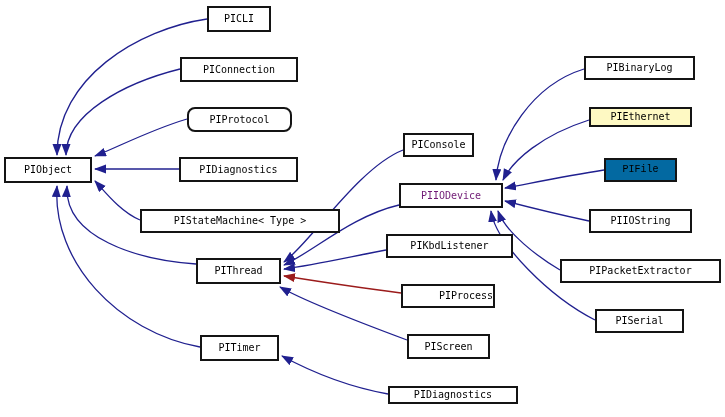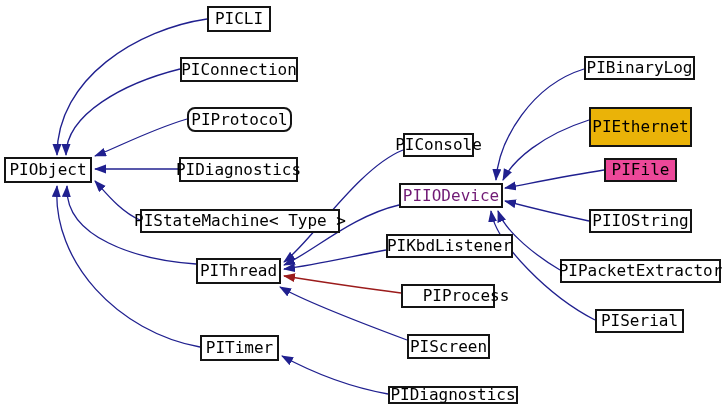--- a/index.html
+++ b/index.html
@@ -23,21 +23,21 @@
     height: 417px;
   }
   .class-node {
     position: absolute;
     box-sizing: border-box;
     background: #ffffff;
     border: 2px solid #141414;
     display: flex;
     align-items: center;
     justify-content: center;
-    font-size: 16px;
+    font-size: 10px;
     color: #000000;
     white-space: nowrap;
     cursor: pointer;
     line-height: 1;
   }
 </style>
 </head>
 <body>
 
 <div class="stage">
@@ -111,24 +111,24 @@
       </div>
       <div class="class-node" style="left: 407px; top: 334px; width: 83px; height: 25px; border-color: rgb(20, 20, 20); background: rgb(255, 255, 255); color: rgb(0, 0, 0);">
         <span>PIScreen</span>
       </div>
       <div class="class-node" style="left: 388px; top: 386px; width: 130px; height: 18px; border-color: rgb(20, 20, 20); background: rgb(255, 255, 255); color: #000000;">
         <span>PIDiagnostics</span>
       </div>
       <div class="class-node" style="left: 584px; top: 56px; width: 111px; height: 24px; border-color: rgb(20, 20, 20); background: rgb(255, 255, 255); color: rgb(0, 0, 0);">
         <span>PIBinaryLog</span>
       </div>
-      <div class="class-node" style="left: 589px; top: 107px; width: 103px; height: 40px; border-color: rgb(20, 20, 20); background: #eab308; color: rgb(0, 0, 0);">
+      <div class="class-node" style="left: 589px; top: 107px; width: 103px; height: 20px; border-color: rgb(20, 20, 20); background: #fef9c3; color: rgb(0, 0, 0);">
         <span>PIEthernet</span>
       </div>
-      <div class="class-node" style="left: 604px; top: 158px; width: 73px; height: 24px; border-color: rgb(20, 20, 20); background: #ec4899; color: rgb(0, 0, 0);">
+      <div class="class-node" style="left: 604px; top: 158px; width: 73px; height: 24px; border-color: rgb(20, 20, 20); background: #0369a1; color: rgb(0, 0, 0); font-family: Liberation Mono, monospace;">
         <span>PIFile</span>
       </div>
       <div class="class-node" style="left: 589px; top: 209px; width: 103px; height: 24px; border-color: rgb(20, 20, 20); background: rgb(255, 255, 255); color: rgb(0, 0, 0);">
         <span>PIIOString</span>
       </div>
       <div class="class-node" style="left: 560px; top: 259px; width: 161px; height: 24px; border-color: rgb(20, 20, 20); background: rgb(255, 255, 255); color: rgb(0, 0, 0);">
         <span>PIPacketExtractor</span>
       </div>
       <div class="class-node" style="left: 595px; top: 309px; width: 89px; height: 24px; border-color: rgb(20, 20, 20); background: rgb(255, 255, 255); color: rgb(0, 0, 0);">
         <span>PISerial</span>

